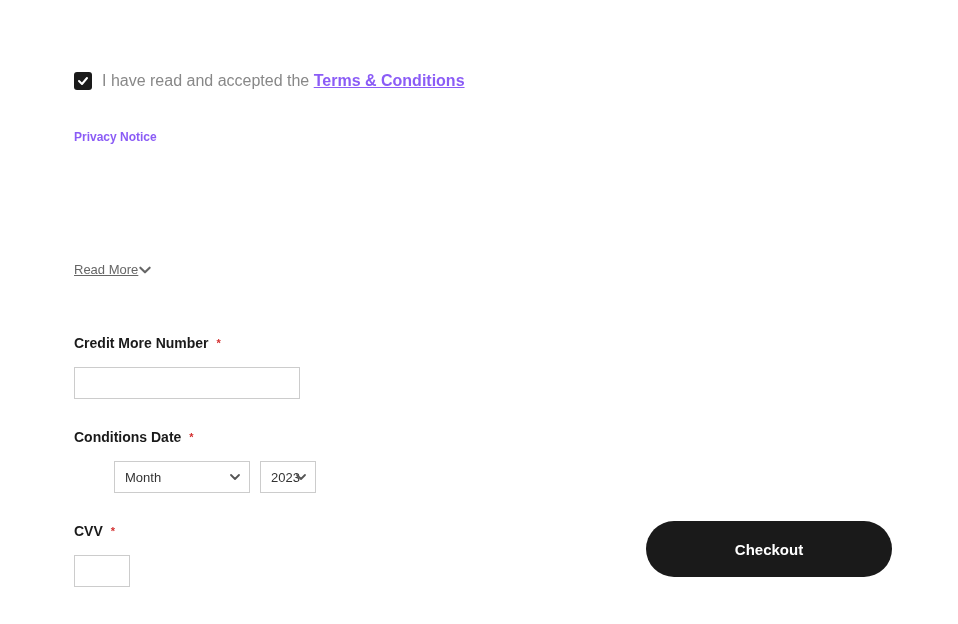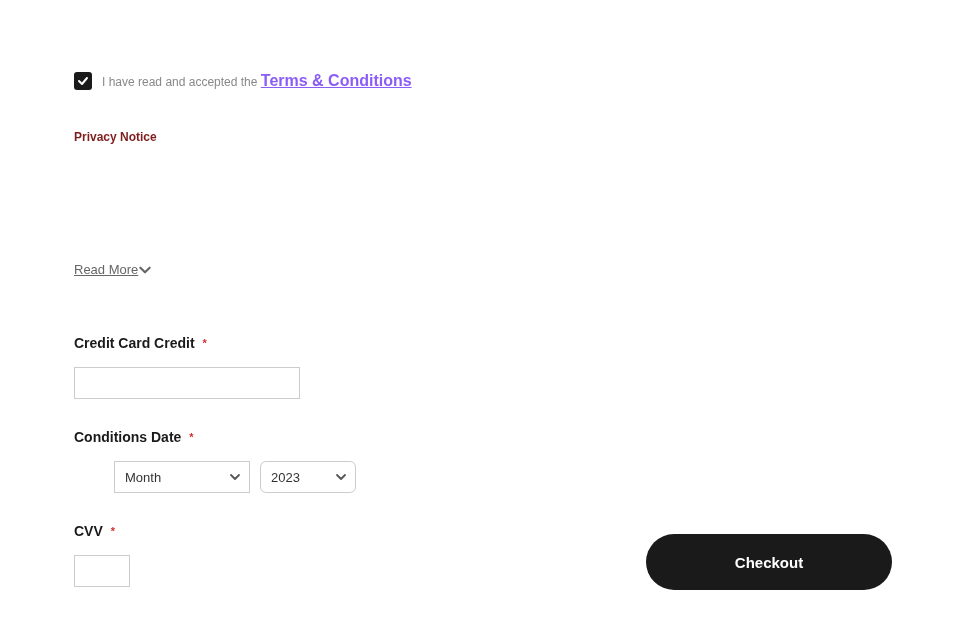--- a/index.html
+++ b/index.html
@@ -35,33 +35,33 @@
       justify-content: center;
       cursor: pointer;
       flex-shrink: 0;
     }
     .checkbox svg {
       width: 12px;
       height: 12px;
     }
     .terms-text {
       color: #888888;
-      font-size: 12px;
+      font-size: 16px;
       margin-top: 17px;
     }
     .terms-link {
       color: #8b5cf6;
       font-weight: bold;
       text-decoration: underline;
       cursor: pointer;
     }
     .privacy-notice {
       font-size: 12px;
       font-weight: bold;
-      color: #7f1d1d;
+      color: #8b5cf6;
       margin-bottom: 116px;
       margin-top: 25px;
     }
     .read-more {
       display: inline-flex;
       align-items: center;
       gap: 0;
       font-size: 13px;
       color: #666666;
       text-decoration: underline;
@@ -112,36 +112,35 @@
       padding: 0 30px 0 10px;
       font-size: 13px;
       color: #333333;
       cursor: pointer;
       background: #ffffff;
     }
     .select-month {
       width: 136px;
     }
     .select-year {
-      width: 96px;
-      border-radius: 6px;
+      width: 56px;
     }
     .select-wrap svg {
       position: absolute;
       right: 8px;
       width: 12px;
       height: 12px;
     }
     .cvv-input {
       width: 56px;
     }
     .checkout-btn {
       position: absolute;
       right: 66px;
-      bottom: 34px;
+      bottom: 47px;
       width: 246px;
       height: 56px;
       background: #1a1a1a;
       color: #ffffff;
       border: none;
       border-radius: 28px;
       font-size: 15px;
       font-weight: bold;
       cursor: pointer;
     }
@@ -165,21 +164,21 @@
 
   <div class="read-more">
     <span>Read More</span>
     <svg viewBox="0 0 12 12">
       <path d="M2 4 L6 8 L10 4" stroke="#666666" stroke-width="1.8" fill="none" stroke-linecap="round" stroke-linejoin="round"></path>
     </svg>
   </div>
 
   <div class="field-group">
     <div class="field-label">
-      <span>Credit Card Credit</span>
+      <span>Credit More Number</span>
       <span class="required">*</span>
     </div>
     <input type="text" class="text-input cc-input" value="" style="">
   </div>
 
   <div class="field-group">
     <div class="field-label">
       <span>Conditions Date</span>
       <span class="required">*</span>
     </div>

